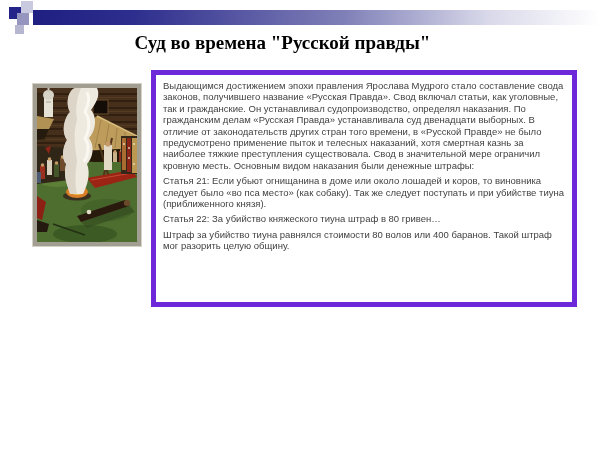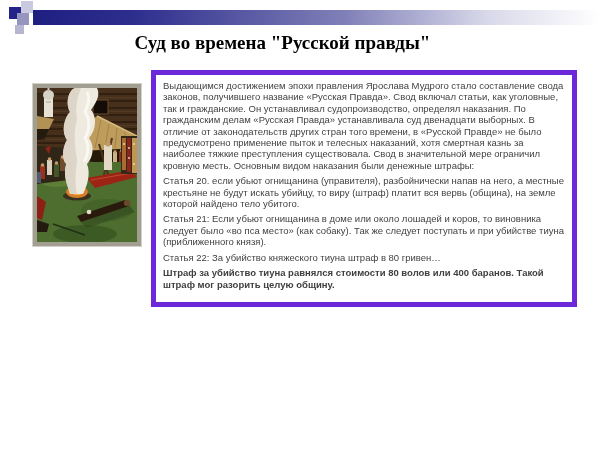--- a/index.html
+++ b/index.html
@@ -29,21 +29,21 @@
   }
   .painting-frame svg { display:block; }
   
   .textbox {
     position:absolute; left:151px; top:70px; width:426px; height:237px;
     box-sizing:border-box; border:5px solid #6d28d9; background:#fff;
     padding:5px 7px 4px 7px; color:#3f3f3f;
     font-size:9.5px; line-height:11.4px; text-align:left;
   }
   .textbox p { margin:0 0 4px 0; }
-  .textbox p:last-child { margin-bottom:0;font-weight:bold; }
+  .textbox p:last-child { margin-bottom:0; }
 </style>
 </head>
 <body>
 
 <div class="slide">
 
   <div class="title-bar"></div>
   <div class="sq sq-light"></div>
   <div class="sq sq-navy"></div>
   <div class="sq sq-mid"></div>
@@ -152,19 +152,18 @@
       <circle cx="52" cy="124" r="2.3" fill="#e4dcc8"></circle>
       <line x1="16" y1="136" x2="48" y2="147" stroke="#223014" stroke-width="1.6"></line>
 
       <polygon points="0,108 9,114 5,132 0,130" fill="#8c2014"></polygon>
       <polygon points="0,132 12,136 10,144 0,144" fill="#241a10"></polygon>
     </svg>
   </div>
 
   <div class="textbox">
     <p>Выдающимся достижением эпохи правления Ярослава Мудрого стало составление свода законов, получившего название «Русская Правда». Свод включал статьи, как уголовные, так и гражданские. Он устанавливал судопроизводство, определял наказания. По гражданским делам «Русская Правда» устанавливала суд двенадцати выборных. В отличие от законодательств других стран того времени, в «Русской Правде» не было предусмотрено применение пыток и телесных наказаний, хотя смертная казнь за наиболее тяжкие преступления существовала. Свод в значительной мере ограничил кровную месть. Основным видом наказания были денежные штрафы:</p>
-    <p>Статья 20. если убьют огнищанина (управителя), разбойнически напав на него, а местные крестьяне не будут искать убийцу, то виру (штраф) платит вся вервь (община), на земле которой найдено тело убитого.</p>
     <p>Статья 21: Если убьют огнищанина в доме или около лошадей и коров, то виновника следует было «во пса место» (как собаку). Так же следует поступать и при убийстве тиуна (приближенного князя).</p>
     <p>Статья 22: За убийство княжеского тиуна штраф в 80 гривен…</p>
     <p>Штраф за убийство тиуна равнялся стоимости 80 волов или 400 баранов. Такой штраф мог разорить целую общину.</p>
   </div>
 
 </div>
 
 </body></html>

